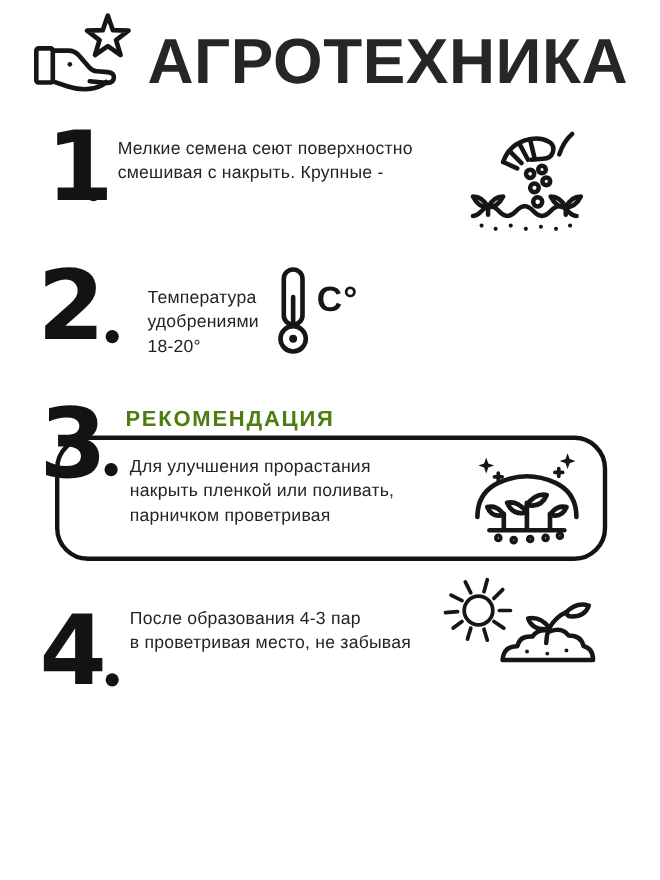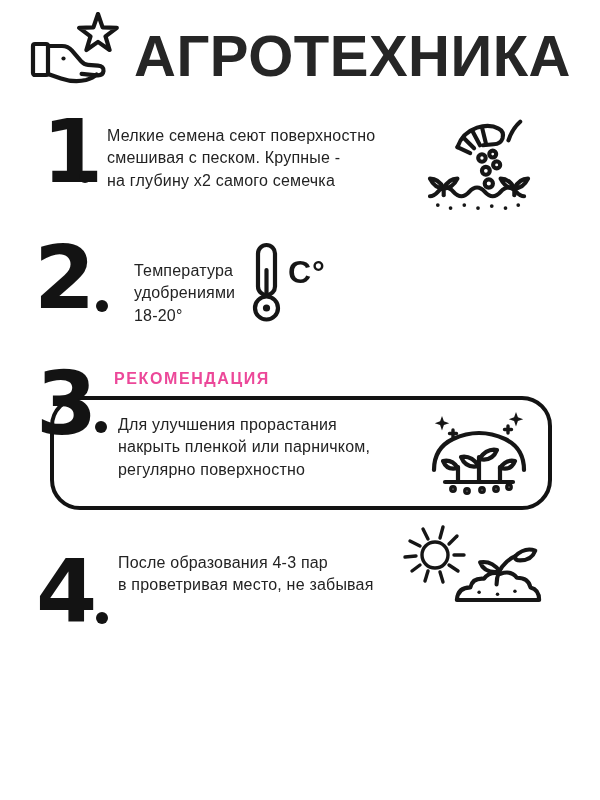--- a/index.html
+++ b/index.html
@@ -10,21 +10,21 @@
   .st{fill:none;stroke:#161616;stroke-width:4.2;stroke-linecap:round;stroke-linejoin:round;}
   .st-thin{fill:none;stroke:#161616;stroke-width:3.4;stroke-linecap:round;stroke-linejoin:round;}
   .f{fill:#161616;stroke:none;}
   .page-title{left:134px;top:22px;font-size:58px;font-weight:700;letter-spacing:.5px;color:#262626;white-space:nowrap;}
   .num{font-family:"DejaVu Sans",sans-serif;font-weight:700;font-size:88px;line-height:1;color:#131313;}
   .num-1{left:42px;top:108px;} .num-2{left:34px;top:234px;} .num-3{left:36px;top:360px;} .num-4{left:36px;top:548px;}
   .dot{width:12px;height:12px;border-radius:50%;background:#131313;}
   .dot-1{left:79px;top:171px;} .dot-2{left:96px;top:300px;} .dot-3{left:95px;top:421px;} .dot-4{left:96px;top:612px;}
   .body-text{font-size:16px;line-height:22.4px;font-weight:400;color:#232323;letter-spacing:.2px;white-space:nowrap;}
   .text-1{left:107px;top:125px;} .text-2{left:134px;top:260px;} .text-3{left:118px;top:414px;} .text-4{left:118px;top:552px;}
-  .rec-heading{left:114px;top:370px;font-size:16px;font-weight:700;letter-spacing:1.6px;color:#ec4899;white-space:nowrap;}
+  .rec-heading{left:114px;top:370px;font-size:20px;font-weight:700;letter-spacing:1.6px;color:#4d7c0f;white-space:nowrap;}
   .rec-box{left:50px;top:396px;width:494px;height:106px;border:4px solid #131313;border-radius:30px;}
   .icon-1{left:424px;top:108px;} .icon-2{left:246px;top:242px;}
   .unit{left:288px;top:254px;font-size:32px;font-weight:700;color:#161616;letter-spacing:1px;}
   .icon-3{left:428px;top:410px;} .icon-sun{left:402px;top:518px;} .icon-sprout{left:452px;top:528px;}
   .logo{left:44px;top:658px;}
   .brand{left:40px;top:730px;font-size:27px;font-weight:700;line-height:22px;letter-spacing:.5px;color:#1c1c1c;
          transform:scaleX(.9);transform-origin:left top;}
   .divider{left:154px;top:676px;width:4px;height:114px;background:#131313;}
   .slogan{left:172px;top:668px;transform:rotate(-4.5deg);transform-origin:left top;font-style:italic;font-weight:700;white-space:nowrap;}
   .slogan-l1{font-size:41px;line-height:46px;letter-spacing:1px;}
@@ -41,22 +41,21 @@
     <path class="st" d="M18,34 h14 q6,0 10,4.6 l9,10.5 q3,3.4 7,3.7 l10,0.8 q6,0.5 5.5,5.4 q-0.6,4.9 -6.9,4.3 l-15,-1.4"></path>
     <path class="st" d="M18,62 l13,4.4 q13,4.4 25,1.6 q7,-1.8 10.6,-5.6"></path>
     <circle class="f" cx="33.5" cy="46.5" r="2.1"></circle>
   </svg>
   <div class="abs page-title">АГРОТЕХНИКА</div>
 
   <div class="abs num num-1">1</div>
   <div class="abs dot dot-1"></div>
   <div class="abs body-text text-1">
     <div>Мелкие семена сеют поверхностно</div>
-    <div>смешивая с песком. Крупные -</div>
-    <div>на глубину х2 самого семечка</div>
+    <div>смешивая с накрыть. Крупные -</div>
   </div>
   <svg class="abs icon-1" width="110" height="102" viewBox="0 0 110 104">
     <path class="st" d="M33,40 q5,-15 20,-20 q13,-4 22,1 q6,3 4,10 q-2,6 -9,6 l-11,1"></path>
     <path class="st" d="M33,40 l13,6"></path>
       <path class="st" d="M39,30 l11,11"></path>
     <path class="st" d="M48,23 l8,15"></path>
       <path class="st" d="M58,19.5 l4,16.5"></path>
     <path class="st" d="M85,33 q4,-12 12,-19"></path>
     <circle class="st" cx="58" cy="51" r="3.8"></circle>
       <circle class="st" cx="69" cy="47" r="3.5"></circle>
@@ -93,22 +92,22 @@
     <circle class="f" cx="20.5" cy="66" r="3.6"></circle>
   </svg>
   <div class="abs unit">C°</div>
 
   <div class="abs rec-box"></div>
   <div class="abs num num-3">3</div>
   <div class="abs rec-heading">РЕКОМЕНДАЦИЯ</div>
   <div class="abs dot dot-3"></div>
   <div class="abs body-text text-3">
     <div>Для улучшения прорастания</div>
-    <div>накрыть пленкой или парничком,</div>
-    <div>регулярно поверхностно</div>
+    <div>накрыть пленкой или поливать,</div>
+    <div>парничком проветривая</div>
   </div>
   <svg class="abs icon-3" width="102" height="86" viewBox="0 0 102 86">
     <path class="st" d="M6,60 q0,-22 19,-31 q13,-6 26,-6 q13,0 26,6 q19,9 19,31"></path>
     <path class="st" d="M51,70 v-23"></path>
     <path class="st" d="M51,56 q-8,-11 -18,-9 q5,12 18,9 Z"></path>
     <path class="st" d="M51,49 q8,-11 18,-9 q-5,12 -18,9 Z"></path>
     <path class="st" d="M30,70 v-13"></path>
     <path class="st" d="M30,58 q-6,-9 -15,-7 q4,10 15,7 Z"></path>
     <path class="st" d="M72,70 v-13"></path>
     <path class="st" d="M72,58 q6,-9 15,-7 q-4,10 -15,7 Z"></path>

